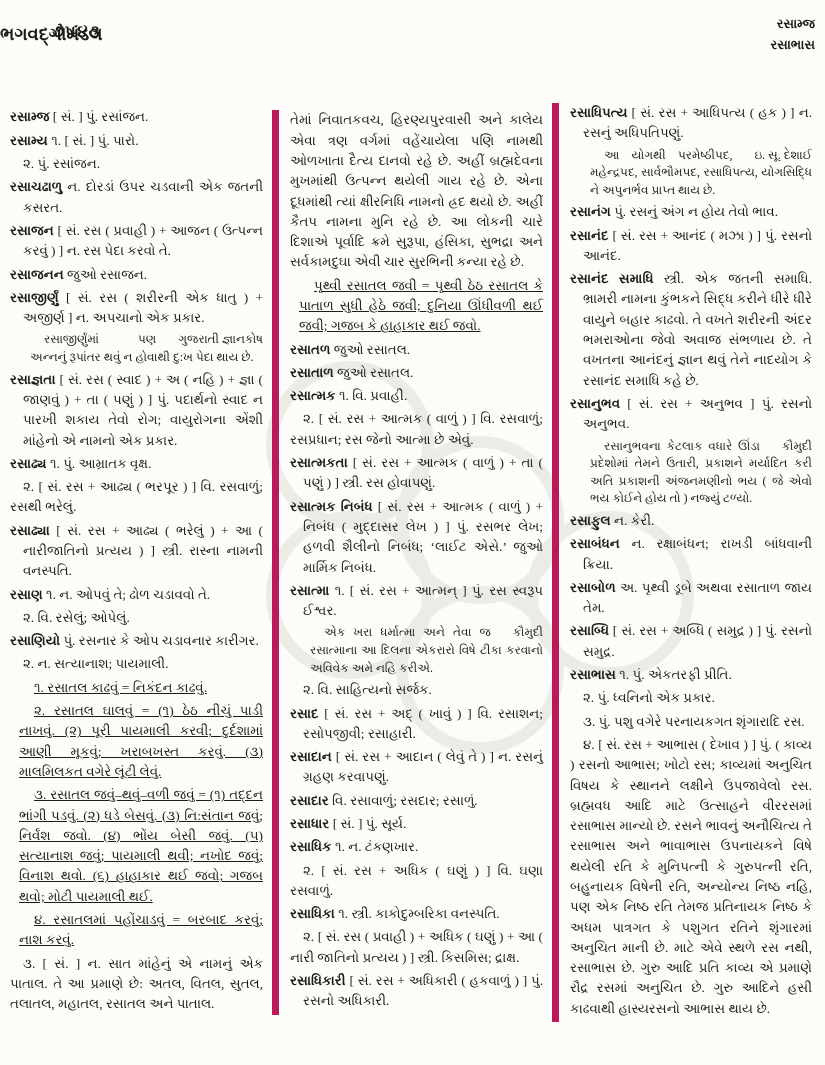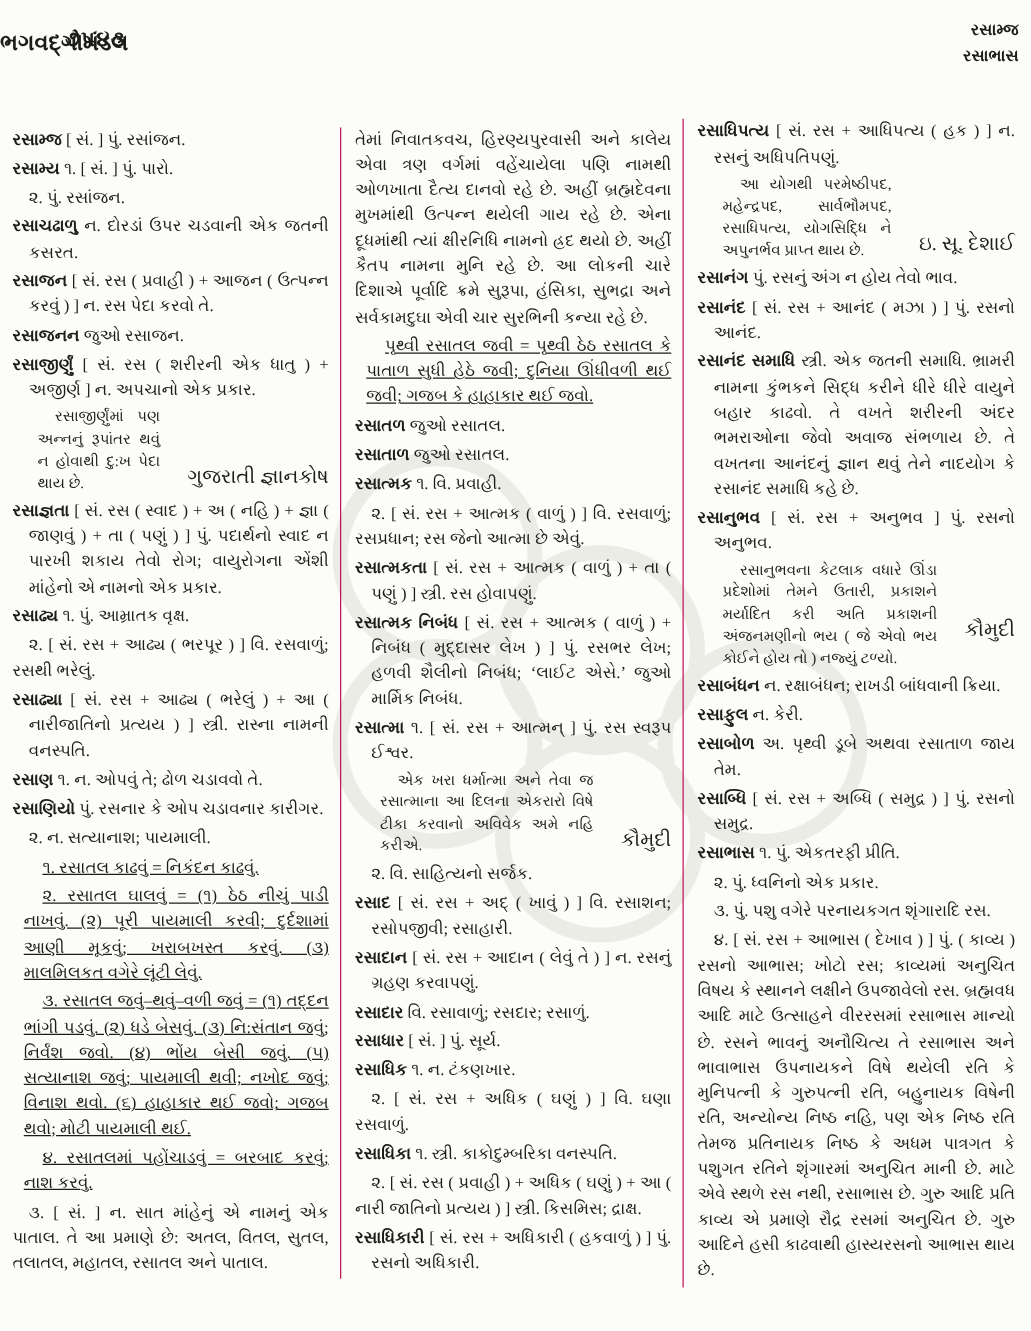--- a/index.html
+++ b/index.html
@@ -17,30 +17,30 @@
   
   #columns{
     position:absolute;left:10px;top:60px;bottom:0;right:4px;z-index:1;
     display:flex;align-items:center;
   }
   .col{
     width:253px;flex:0 0 253px;overflow:hidden;
     font-size:13.4px;line-height:20.3px;text-align:justify;
     padding-right:9px;
   }
-  .col + .col{border-left:1px solid #be185d;padding-left:11px;}
+  .col + .col{border-left:7px solid #be185d;padding-left:11px;}
   .col:last-child{flex:1 1 auto;}
   .blk{margin:0 0 3px 0;}
   .blk .head{font-weight:bold;}
   .entry{padding-left:13px;text-indent:-13px;}  
   .sense{text-indent:13px;}                      
   .idiom{padding-left:9px;text-indent:15px;text-decoration:underline;}     
   .quote{font-size:12px;line-height:17.6px;padding-left:20px;text-indent:14px;}
   .cont{text-indent:0;}
-  .src{float:right;font-size:16px;padding-left:8px;margin-top:48px;}
+  .src{float:right;font-size:12px;padding-left:8px;}
 </style>
 </head>
 <body>
 
 <div id="page">
 
   <svg id="wm" width="825" height="1065" viewBox="0 0 825 1065" aria-hidden="true">
     <g fill="none" stroke="#ecece7" stroke-width="12">
       <circle cx="350" cy="445" r="78"></circle>
       <circle cx="480" cy="520" r="78"></circle>
@@ -65,20 +65,21 @@
         <p class="blk entry"><span class="head">રસાચઢાળુ </span>ન. દોરડાં ઉપર ચડવાની એક જતની કસરત.</p>
         <p class="blk entry"><span class="head">રસાજન </span>[ સં. રસ ( પ્રવાહી ) + આજન ( ઉત્પન્ન કરવું ) ] ન. રસ પેદા કરવો તે.</p>
         <p class="blk entry"><span class="head">રસાજનન </span>જુઓ રસાજન.</p>
         <p class="blk entry"><span class="head">રસાજીર્ણું </span>[ સં. રસ ( શરીરની એક ધાતુ ) + અજીર્ણ ] ન. અપચાનો એક પ્રકાર.</p>
         <p class="blk quote"><span class="src">ગુજરાતી જ્ઞાનકોષ</span>રસાજીર્ણુંમાં પણ અન્નનું રૂપાંતર થવું ન હોવાથી દુ:ખ પેદા થાય છે.</p>
         <p class="blk entry"><span class="head">રસાજ્ઞતા </span>[ સં. રસ ( સ્વાદ ) + અ ( નહિ ) + જ્ઞા ( જાણવું ) + તા ( પણું ) ] પું. પદાર્થનો સ્વાદ ન પારખી શકાય તેવો રોગ; વાયુરોગના એંશી માંહેનો એ નામનો એક પ્રકાર.</p>
         <p class="blk entry"><span class="head">રસાઢ્ય </span>૧. પું. આમ્રાતક વૃક્ષ.</p>
         <p class="blk sense">૨. [ સં. રસ + આઢ્ય ( ભરપૂર ) ] વિ. રસવાળું; રસથી ભરેલું.</p>
         <p class="blk entry"><span class="head">રસાઢ્યા </span>[ સં. રસ + આઢ્ય ( ભરેલું ) + આ ( નારીજાતિનો પ્રત્યય ) ] સ્ત્રી. રાસ્ના નામની વનસ્પતિ.</p>
         <p class="blk entry"><span class="head">રસાણ </span>૧. ન. ઓપવું તે; ઢોળ ચડાવવો તે.</p>
+        <p class="blk sense">૨. વિ. રસેલું; ઓપેલું.</p>
         <p class="blk entry"><span class="head">રસાણિયો </span>પું. રસનાર કે ઓપ ચડાવનાર કારીગર.</p>
         <p class="blk sense">૨. ન. સત્યાનાશ; પાયમાલી.</p>
         <p class="blk idiom">૧. રસાતલ કાઢવું = નિકંદન કાઢવું.</p>
         <p class="blk idiom">૨. રસાતલ ઘાલવું = (૧) ઠેઠ નીચું પાડી નાખવું. (૨) પૂરી પાયમાલી કરવી; દુર્દશામાં આણી મૂકવું; ખરાબખસ્ત કરવું. (૩) માલમિલકત વગેરે લૂંટી લેવું.</p>
         <p class="blk idiom">૩. રસાતલ જવું–થવું–વળી જવું = (૧) તદ્દન ભાંગી પડવું. (૨) ધડે બેસવું. (૩) નિ:સંતાન જવું; નિર્વંશ જવો. (૪) ભોંય બેસી જવું. (૫) સત્યાનાશ જવું; પાયમાલી થવી; નખોદ જવું; વિનાશ થવો. (૬) હાહાકાર થઈ જવો; ગજબ થવો; મોટી પાયમાલી થઈ.</p>
         <p class="blk idiom">૪. રસાતલમાં પહોંચાડવું = બરબાદ કરવું; નાશ કરવું.</p>
         <p class="blk sense">૩. [ સં. ] ન. સાત માંહેનું એ નામનું એક પાતાલ. તે આ પ્રમાણે છે: અતલ, વિતલ, સુતલ, તલાતલ, મહાતલ, રસાતલ અને પાતાલ.</p>
       </div>
     <div class="col">
         <p class="blk cont">તેમાં નિવાતકવચ, હિરણ્યપુરવાસી અને કાલેય એવા ત્રણ વર્ગમાં વહેંચાયેલા પણિ નામથી ઓળખાતા દૈત્ય દાનવો રહે છે. અહીં બ્રહ્મદેવના મુખમાંથી ઉત્પન્ન થયેલી ગાય રહે છે. એના દૂધમાંથી ત્યાં ક્ષીરનિધિ નામનો હ્રદ થયો છે. અહીં કૈતપ નામના મુનિ રહે છે. આ લોકની ચારે દિશાએ પૂર્વાદિ ક્રમે સુરૂપા, હંસિકા, સુભદ્રા અને સર્વકામદુઘા એવી ચાર સુરભિની કન્યા રહે છે.</p>
@@ -103,22 +104,22 @@
         <p class="blk entry"><span class="head">રસાધિકારી </span>[ સં. રસ + અધિકારી ( હકવાળું ) ] પું. રસનો અધિકારી.</p>
       </div>
     <div class="col">
         <p class="blk entry"><span class="head">રસાધિપત્ય </span>[ સં. રસ + આધિપત્ય ( હક ) ] ન. રસનું અધિપતિપણું.</p>
         <p class="blk quote"><span class="src">ઇ. સૂ. દેશાઈ</span>આ યોગથી પરમેષ્ઠીપદ, મહેન્દ્રપદ, સાર્વભૌમપદ, રસાધિપત્ય, યોગસિદ્ધિ ને અપુનર્ભવ પ્રાપ્ત થાય છે.</p>
         <p class="blk entry"><span class="head">રસાનંગ </span>પું. રસનું અંગ ન હોય તેવો ભાવ.</p>
         <p class="blk entry"><span class="head">રસાનંદ </span>[ સં. રસ + આનંદ ( મઝા ) ] પું. રસનો આનંદ.</p>
         <p class="blk entry"><span class="head">રસાનંદ સમાધિ </span>સ્ત્રી. એક જતની સમાધિ. ભ્રામરી નામના કુંભકને સિદ્ધ કરીને ધીરે ધીરે વાયુને બહાર કાઢવો. તે વખતે શરીરની અંદર ભમરાઓના જેવો અવાજ સંભળાય છે. તે વખતના આનંદનું જ્ઞાન થવું તેને નાદયોગ કે રસાનંદ સમાધિ કહે છે.</p>
         <p class="blk entry"><span class="head">રસાનુભવ </span>[ સં. રસ + અનુભવ ] પું. રસનો અનુભવ.</p>
         <p class="blk quote"><span class="src">કૌમુદી</span>રસાનુભવના કેટલાક વધારે ઊંડા પ્રદેશોમાં તેમને ઉતારી, પ્રકાશને મર્યાદિત કરી અતિ પ્રકાશની અંજનમણીનો ભય ( જે એવો ભય કોઈને હોય તો ) નજ્યું ટળ્યો.</p>
+        <p class="blk entry"><span class="head">રસાફુલ </span>ન. કેરી.</p>
         <p class="blk entry"><span class="head">રસાબંધન </span>ન. રક્ષાબંધન; રાખડી બાંધવાની ક્રિયા.</p>
-        <p class="blk entry"><span class="head">રસાફુલ </span>ન. કેરી.</p>
         <p class="blk entry"><span class="head">રસાબોળ </span>અ. પૃથ્વી ડૂબે અથવા રસાતાળ જાય તેમ.</p>
         <p class="blk entry"><span class="head">રસાબ્ધિ </span>[ સં. રસ + અબ્ધિ ( સમુદ્ર ) ] પું. રસનો સમુદ્ર.</p>
         <p class="blk entry"><span class="head">રસાભાસ </span>૧. પું. એકતરફી પ્રીતિ.</p>
         <p class="blk sense">૨. પું. ધ્વનિનો એક પ્રકાર.</p>
         <p class="blk sense">૩. પું. પશુ વગેરે પરનાયકગત શૃંગારાદિ રસ.</p>
         <p class="blk sense">૪. [ સં. રસ + આભાસ ( દેખાવ ) ] પું. ( કાવ્ય ) રસનો આભાસ; ખોટો રસ; કાવ્યમાં અનુચિત વિષય કે સ્થાનને લક્ષીને ઉપજાવેલો રસ. બ્રહ્મવધ આદિ માટે ઉત્સાહને વીરરસમાં રસાભાસ માન્યો છે. રસને ભાવનું અનૌચિત્ય તે રસાભાસ અને ભાવાભાસ ઉપનાયકને વિષે થયેલી રતિ કે મુનિપત્ની કે ગુરુપત્ની રતિ, બહુનાયક વિષેની રતિ, અન્યોન્ય નિષ્ઠ નહિ, પણ એક નિષ્ઠ રતિ તેમજ પ્રતિનાયક નિષ્ઠ કે અધમ પાત્રગત કે પશુગત રતિને શૃંગારમાં અનુચિત માની છે. માટે એવે સ્થળે રસ નથી, રસાભાસ છે. ગુરુ આદિ પ્રતિ કાવ્ય એ પ્રમાણે રૌદ્ર રસમાં અનુચિત છે. ગુરુ આદિને હસી કાઢવાથી હાસ્યરસનો આભાસ થાય છે.</p>
       </div>
   </div>
 
 </div>

